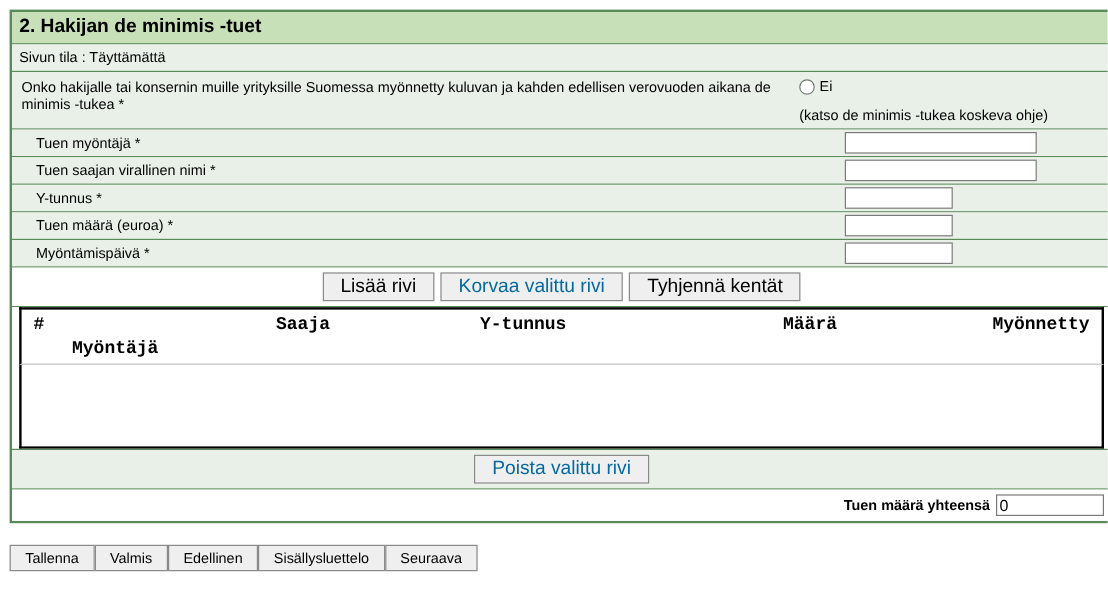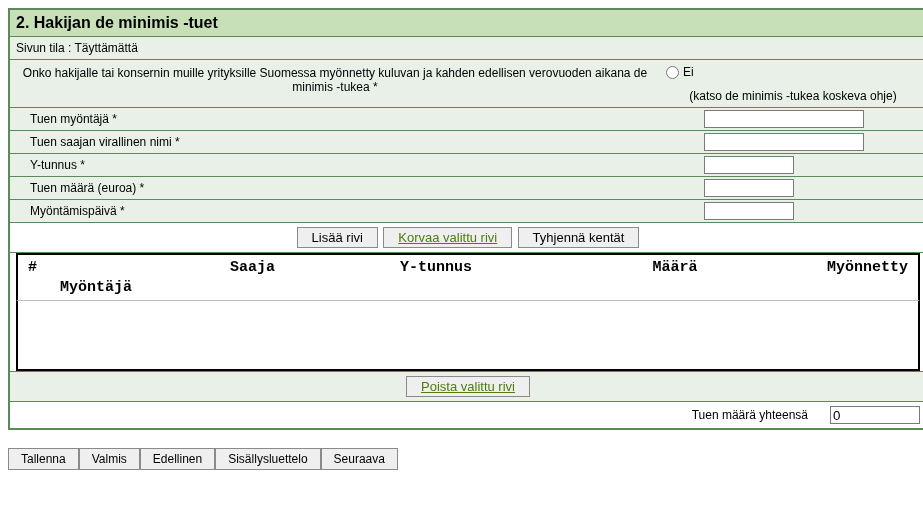--- a/index.html
+++ b/index.html
@@ -28,29 +28,28 @@
     padding: 4px 6px;
   }
   .q-row {
     display: flex;
     border-bottom: 1px solid #5a8a5a;
     background: #e8f0e8;
   }
   .q-label {
     flex: 0 0 650px;
     padding: 6px 8px;
-    text-align: center;
   }
   .q-options {
     flex: 1;
     padding: 4px 6px;
   }
   .radio-line { display: flex; align-items: flex-end; margin-bottom: 2px; }
   .radio-line input { margin: 2px 4px 0 0; }
-  .hint { margin-top: 10px; text-align: center; }
+  .hint { margin-top: 10px; }
   .field-row {
     display: flex;
     border-bottom: 1px solid #5a8a5a;
     background: #e8f0e8;
     align-items: center;
   }
   .field-label {
     flex: 0 0 690px;
     padding: 4px 20px;
   }
@@ -61,27 +60,27 @@
   .field-input input.wide { width: 160px; height: 18px; border:1px solid #7a7a7a; }
   .field-input input.med  { width: 90px;  height: 18px; border:1px solid #7a7a7a; }
   .btn-row {
     background: #fff;
     padding: 4px;
     text-align: center;
     border-bottom: 1px solid #5a8a5a;
   }
   button.formbtn {
     font-family: Arial, sans-serif;
-    font-size: 13px;
+    font-size: 16px;
     padding: 2px 14px;
     background: #efefef;
     border: 1px solid #8a8a8a;
     margin: 0 1px;
   }
-  button.formbtn:disabled { color: #4d7c0f; text-decoration: underline; }
+  button.formbtn:disabled { color: #0369a1; }
   .grid-wrap {
     background: #fff;
     padding: 0;
   }
   .grid-head {
     display: flex;
     font-family: "Courier New", monospace;
     font-size: 15px;
     font-weight: bold;
     padding: 4px 10px;
@@ -111,21 +110,21 @@
     border-bottom: 1px solid #5a8a5a;
     border-top: 1px solid #5a8a5a;
   }
   .total-row {
     background: #fff;
     display: flex;
     justify-content: flex-end;
     align-items: center;
     padding: 4px 6px;
   }
-  .total-row .lbl { font-weight: normal; margin-right: 22px; }
+  .total-row .lbl { font-weight: bold; margin-right: 5px; }
   .total-row input { width: 90px; height: 18px; border:1px solid #7a7a7a; }
   .footer-btns {
     margin-top: 18px;
     display: flex;
   }
   .footer-btns button {
     font-family: Arial, sans-serif;
     font-size: 12px;
     padding: 3px 12px;
     background: #efefef;

